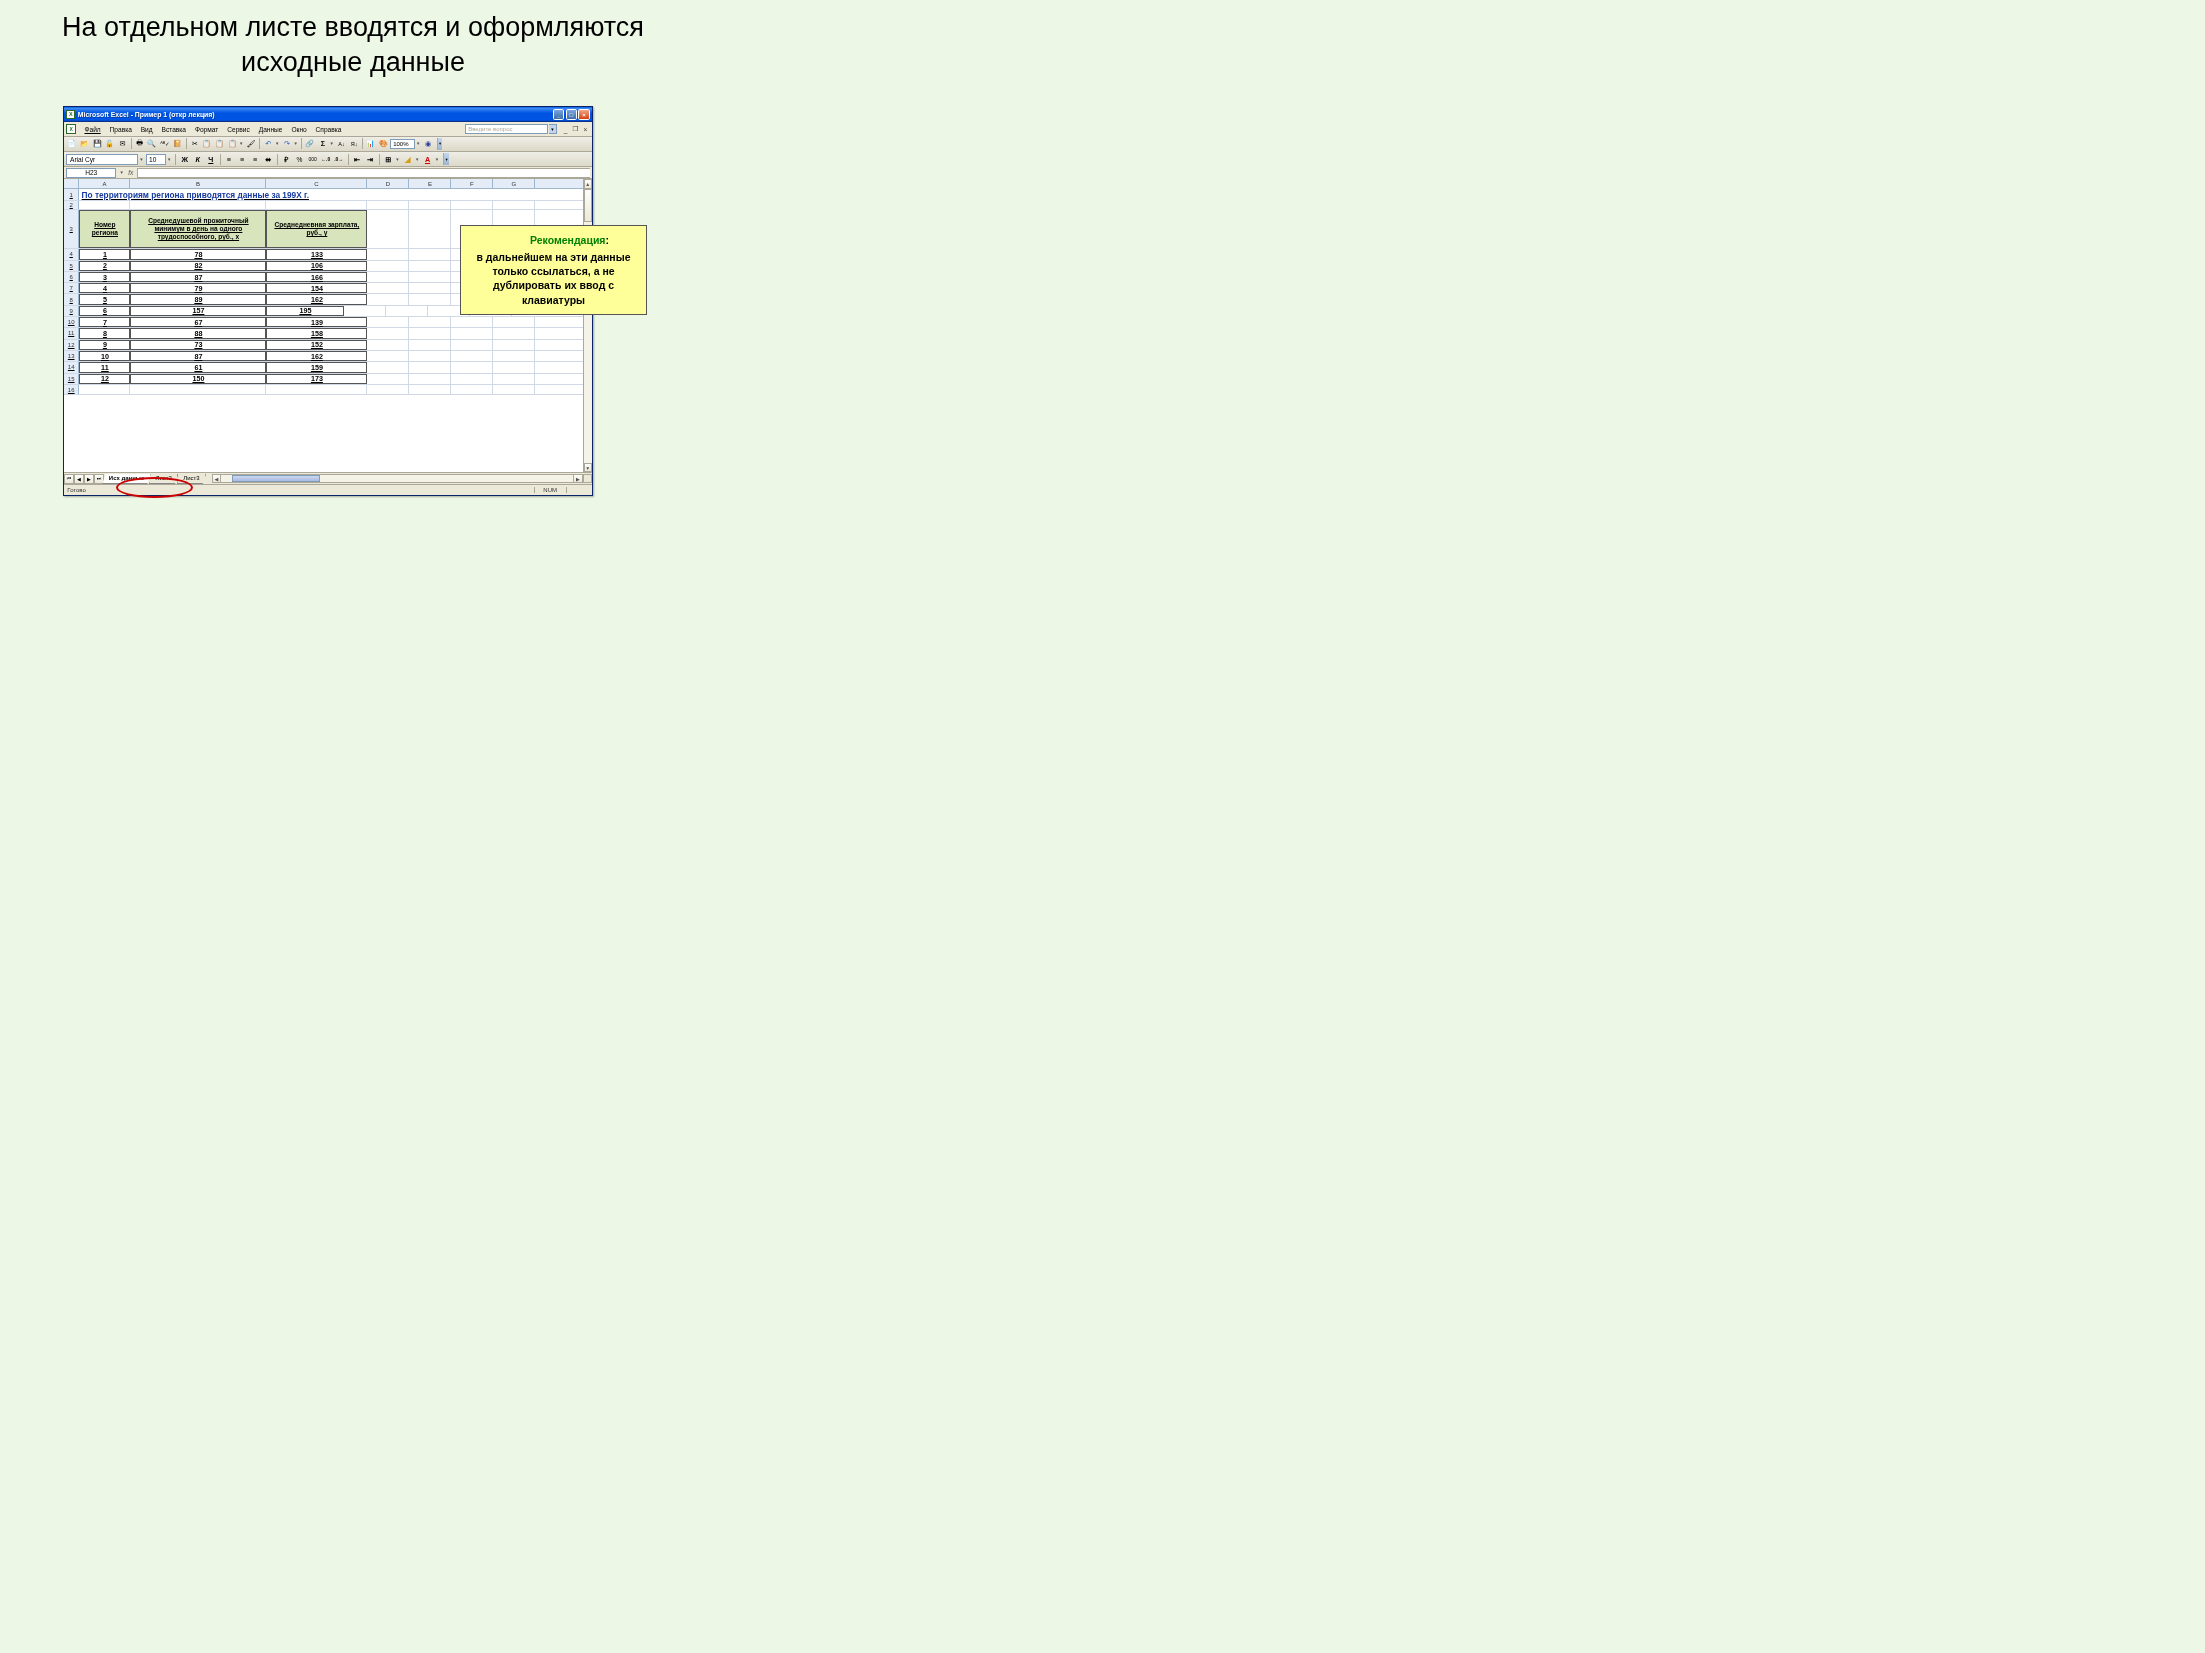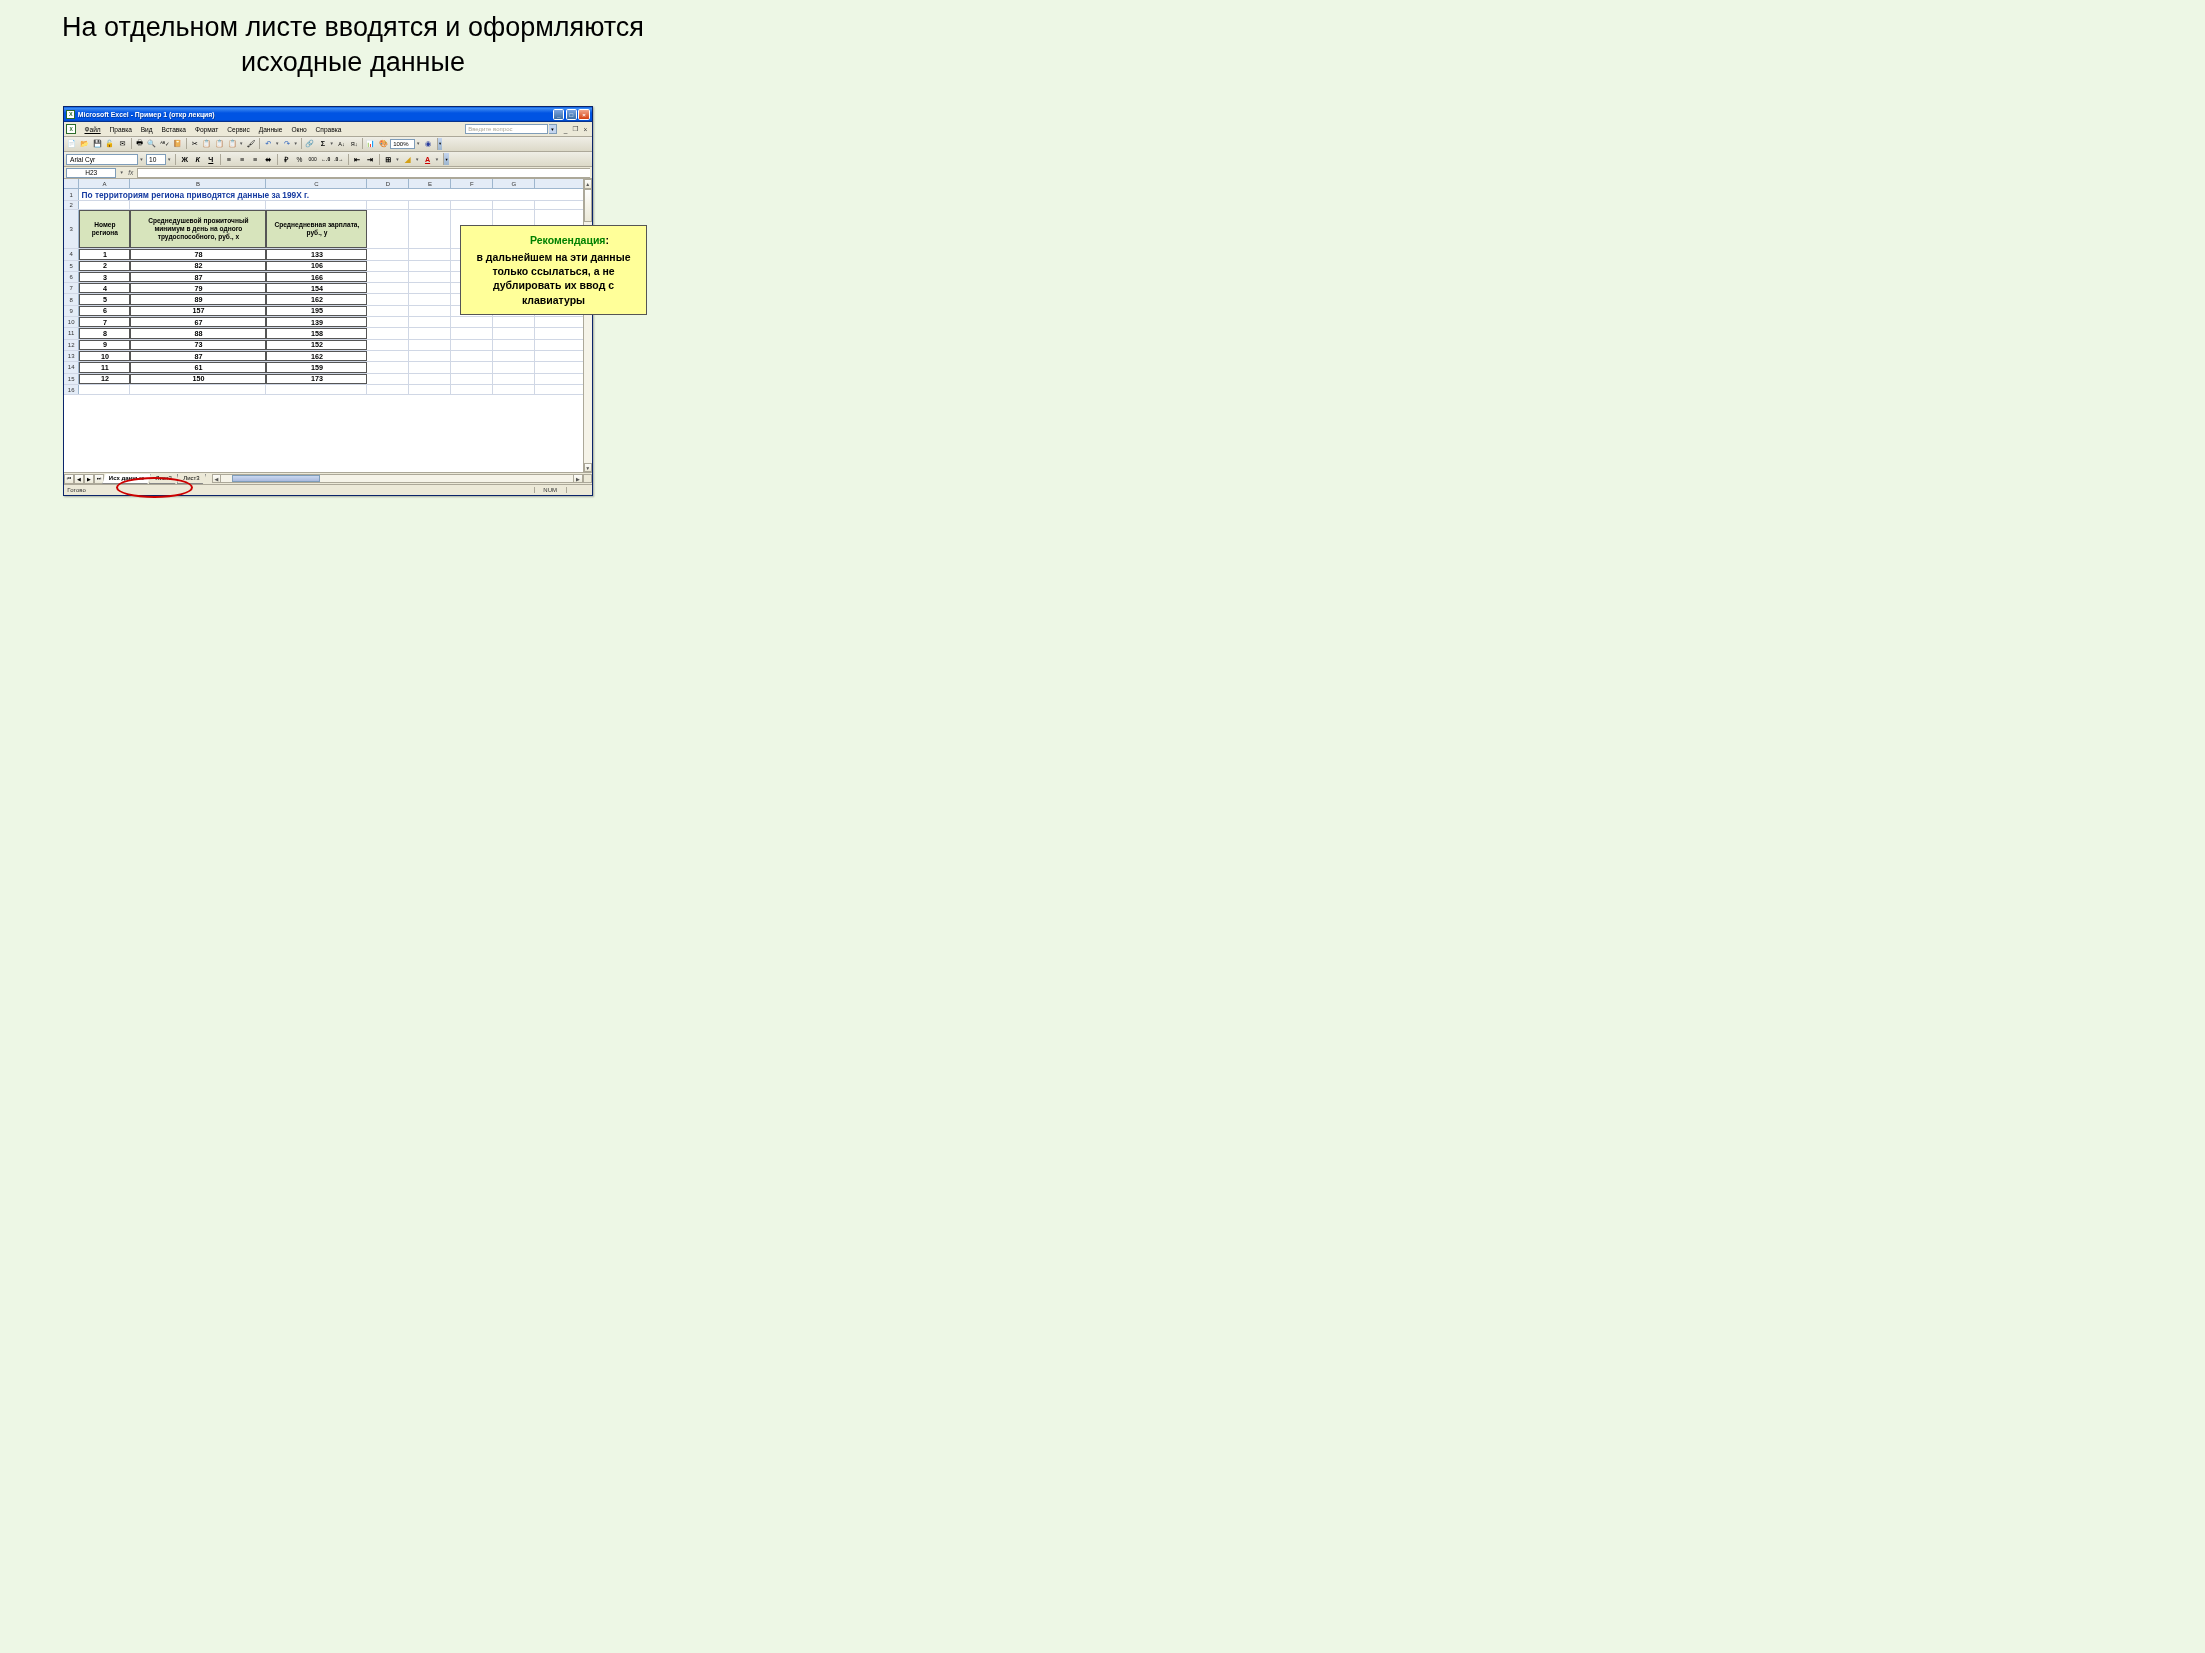--- a/index.html
+++ b/index.html
@@ -204,20 +204,21 @@
     border-bottom: 0.6px solid #9eb6ce;
     font-size: 6px;
   }
   .corner { width:15.4px; border-right:0.6px solid #9eb6ce; background:#e4ecf7;}
   .col-h { border-right:0.6px solid #9eb6ce; display:flex;align-items:center;justify-content:center;color:#333;}
   .row {
     display:flex;
     border-bottom: 0.6px solid #d0d7e5;
     font-size: 6px;
     height: 11px;
+    text-decoration: underline;
   }
   .row-h {
     width: 15.4px;
     background:#e4ecf7;
     border-right:0.6px solid #9eb6ce;
     display:flex; align-items:center; justify-content:center;
     color:#333;
   }
   .cell { border-right:0.6px solid #d0d7e5; display:flex; align-items:center; padding:0 2.2px; }
   .row.header-row { height: 39px; }
@@ -519,21 +520,21 @@
             <div class="cell bordered" style="width:101px">162</div>
             <div class="cell" style="width:42px"></div>
             <div class="cell" style="width:42px"></div>
             <div class="cell" style="width:42px"></div>
             <div class="cell" style="width:42px"></div>
           </div>
           <div class="row data-row">
             <div class="row-h">9</div>
             <div class="cell bordered" style="width:51px">6</div>
             <div class="cell bordered" style="width:136px">157</div>
-            <div class="cell bordered" style="width:101px">195</div>
+            <div class="cell bordered" style="width:78px">195</div>
             <div class="cell" style="width:42px"></div>
             <div class="cell" style="width:42px"></div>
             <div class="cell" style="width:42px"></div>
             <div class="cell" style="width:42px"></div>
           </div>
           <div class="row data-row">
             <div class="row-h">10</div>
             <div class="cell bordered" style="width:51px">7</div>
             <div class="cell bordered" style="width:136px">67</div>
             <div class="cell bordered" style="width:101px">139</div>

